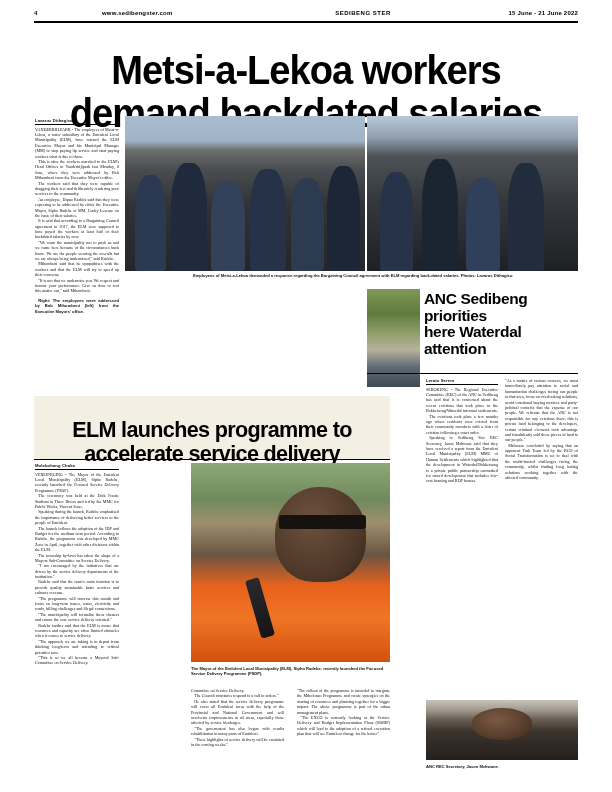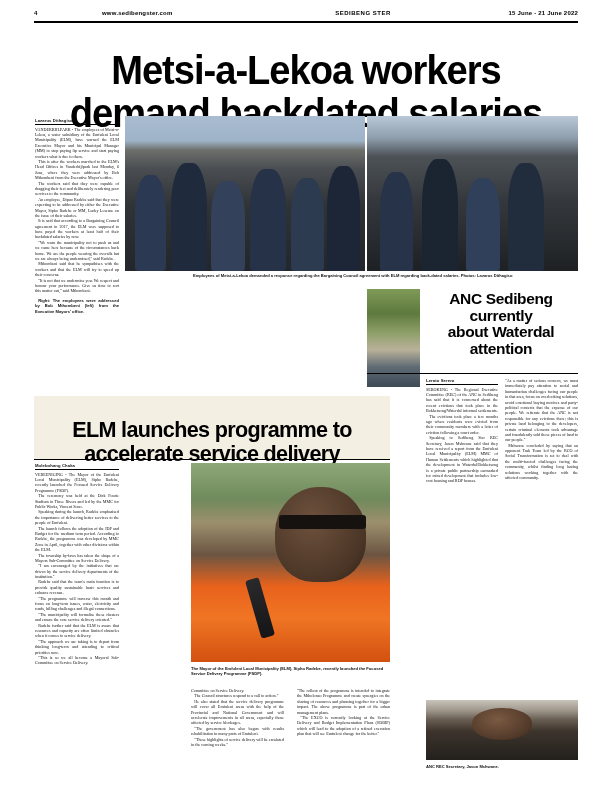--- a/index.html
+++ b/index.html
@@ -117,21 +117,21 @@
     font-size:4.1px;
     line-height:1.32;
     color:#111;
   }
 
   
   .anc-head{
     position:absolute;
     font-family:"Liberation Sans",sans-serif;
     font-weight:bold;font-size:15.5px;line-height:1.07;
-    text-align:center;letter-spacing:-0.35px;
+    letter-spacing:-0.35px;
   }
   .rule{position:absolute;background:#000;}
 
   
   .elm-band{
     position:absolute;left:34px;top:396px;width:356px;height:64px;
     background:#f3efe3;
   }
   .elm-head{
     position:absolute;left:34px;top:399px;width:356px;
@@ -187,22 +187,22 @@
     <div class="fig" style="position:absolute;bottom:0;left:47%;width:16%;height:60%;background:#30405a;border-radius:40% 40% 3px 3px;"></div>
     <div class="fig" style="position:absolute;bottom:0;left:67%;width:17%;height:70%;background:#212c3d;border-radius:40% 40% 3px 3px;"></div>
   </div>
 
   <div class="photo-cap" style="left:193px;top:273px;width:372px;">Employees of Metsi-a-Lekoa demanded a response regarding the Bargaining Council agreement with ELM regarding back-dated salaries. Photos: Lazarus Dithagiso</div>
 
   <div class="photo ph-waterdal" style="left:367px;top:289px;width:53px;height:98px;"></div>
 
   <div class="anc-head" style="left:424px;top:291px;width:154px;">
     <span>ANC Sedibeng</span><br>
-    <span>currently</span><br>
-    <span>about Waterdal</span><br>
+    <span>priorities</span><br>
+    <span>here Waterdal</span><br>
     <span>attention</span>
   </div>
 
   <div class="rule" style="left:367px;top:373px;width:211px;height:1.4px;"></div>
 
   <div class="col" style="left:426px;top:378px;width:72px;height:376px;">
     <div class="byline">Lerato Serero</div>
     <p class="first">SEBOKENG - The Regional Executive Committee (REC) of the ANC in Sedibeng has said that it is concerned about the recent evictions that took place in the Bokketsong/Waterdal informal settlements.</p>
     <p>The evictions took place a few months ago where residents were evicted from their community members with a letter of eviction following a court order.</p>
     <p>Speaking to Sedibeng Ster REC Secretary, Jason Mshwane said that they have received a report from the Emfuleni Local Municipality (ELM) MMC of Human Settlements which highlighted that the development in Waterdal/Bokketsong is a private public partnership earmarked for mixed development that includes low-cost housing and RDP houses.</p>

